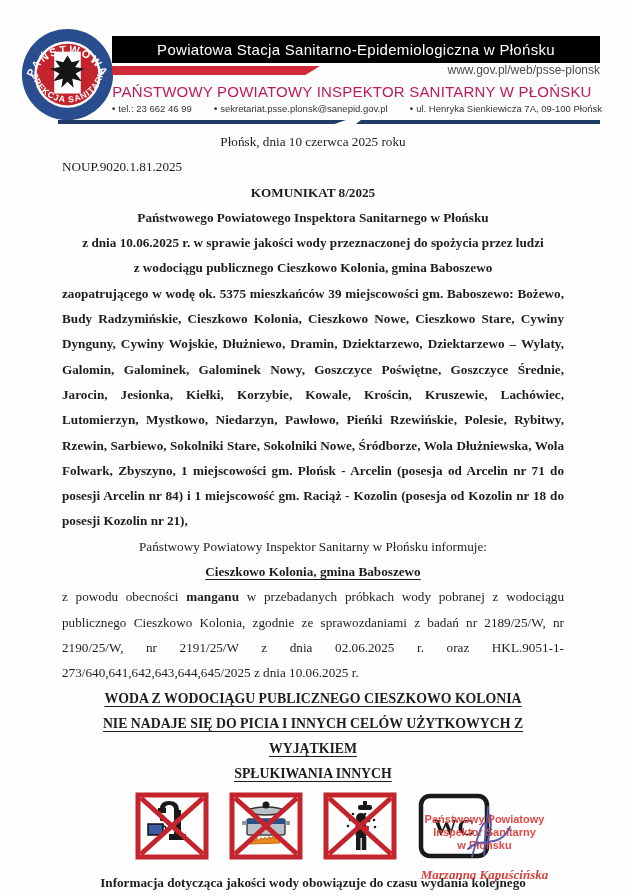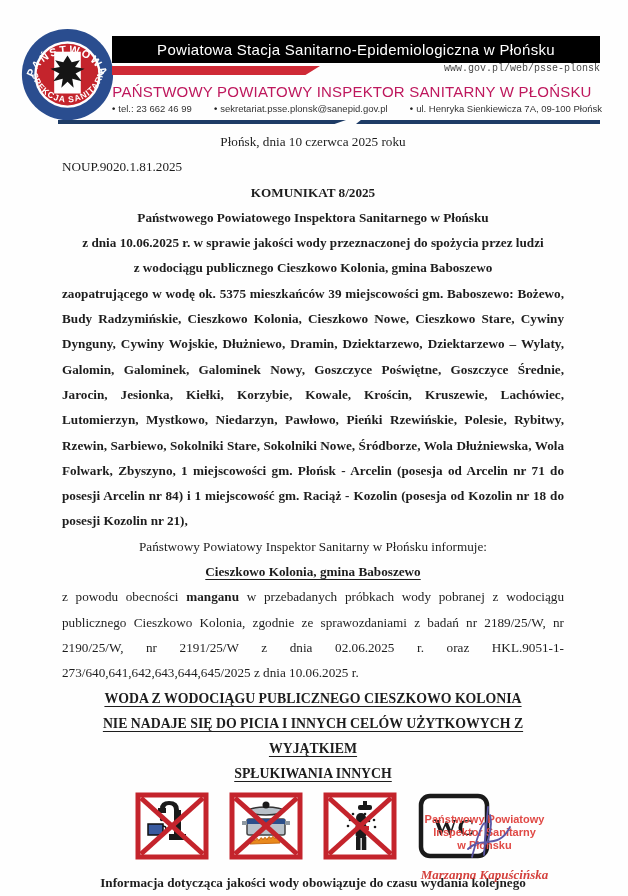--- a/index.html
+++ b/index.html
@@ -6,21 +6,21 @@
   .page{position:relative;width:628px;height:896px;background:#fefefe;margin:0 auto;
         overflow:hidden;font-family:"Liberation Serif",serif;color:#1d1d1d;}
 
   
   .hdr{position:absolute;left:0;top:0;width:628px;height:128px;font-family:"Liberation Sans",sans-serif;}
   .logo{position:absolute;left:20px;top:27px;width:95px;height:95px;}
   .bluebar{position:absolute;left:112px;top:36px;width:488px;height:27px;background:#000000;
            color:#fff;font-size:15px;line-height:27px;text-align:center;letter-spacing:.3px;}
   .redbanner{position:absolute;left:112px;top:66px;width:208px;height:9px;background:#cf2a36;
              clip-path:polygon(0 0,100% 0,93% 100%,0 100%);}
-  .website{position:absolute;right:28px;top:63px;font-size:10px;color:#4a4a4a;font-family:Liberation Mono, monospace;}
+  .website{position:absolute;right:28px;top:63px;font-size:12px;color:#4a4a4a;}
   .hdr-title{position:absolute;left:100px;top:83px;width:504px;text-align:center;
              color:#be185d;font-size:15px;letter-spacing:.2px;}
   .contacts{position:absolute;left:112px;top:103px;width:490px;display:flex;
             justify-content:space-between;font-size:9.5px;color:#333;text-align:center;}
   .contacts .b{color:#222;margin-right:3px;}
   .divider{position:absolute;top:120px;height:4px;background:#1e3c66;}
   .div-l{left:58px;width:288px;clip-path:polygon(0 0,100% 0,96% 100%,0 100%);}
   .div-r{left:356px;width:244px;clip-path:polygon(2% 0,100% 0,100% 100%,0 100%);}
 
   

